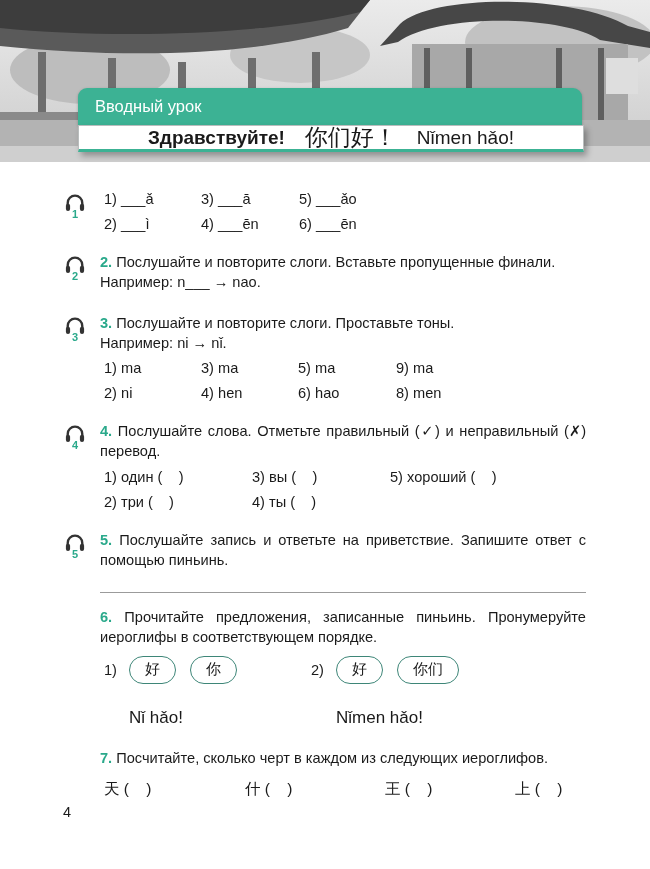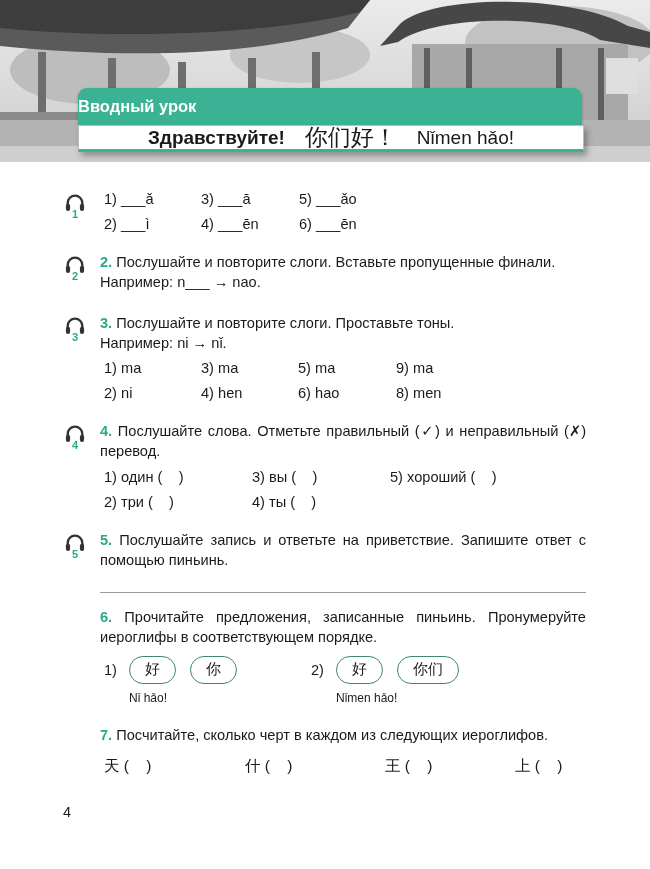--- a/index.html
+++ b/index.html
@@ -14,22 +14,22 @@
   
   .photo {
     position:absolute; top:0; left:0; width:650px; height:162px;
     overflow:hidden;
   }
   
   .banner {
     position:absolute; top:88px; left:78px; width:504px; height:37px;
     background:#3cb294;
     border-radius:9px 9px 0 0;
-    color:#ffffff; font-weight:bold; font-size:16.5px;
-    display:flex; align-items:center; 
+    color:#ffffff; font-weight:normal; font-size:16.5px;
+    display:flex; align-items:center; padding-left:17px;
     box-shadow:0 1px 3px rgba(0,0,0,.25);
   }
   .title-box {
     position:absolute; top:125px; left:78px; width:506px; height:27px;
     background:#ffffff;
     border:1px solid #b9bdbd;
     border-bottom:3px solid #3cb294;
     box-shadow:3px 4px 6px rgba(0,0,0,.30);
     display:flex; align-items:center; justify-content:center; gap:20px;
   }
@@ -65,21 +65,21 @@
   
   .hgroups { display:flex; gap:74px; margin:9px 0 2px 4px; }
   .hgroup { display:grid; grid-template-columns:auto 1fr; column-gap:12px; align-items:center; }
   .hnum { font-size:14.6px; }
   .cards { display:flex; gap:14px; }
   .pill {
     border:1.5px solid #3e8678; border-radius:14px;
     padding:2px 15px; font-size:15px; line-height:1.45;
     font-family:"DejaVu Serif", serif;
   }
-  .pinyin { grid-column:2; margin-top:7px; font-size:12px; }
+  .pinyin { grid-column:2; margin-top:24px; font-size:17px; }
   
   .page-number {
     position:absolute; left:63px; top:804px; font-size:14.5px;
   }
 </style>
 </head>
 <body>
 
 <div class="photo">
   <svg width="650" height="162" viewBox="0 0 650 162">

